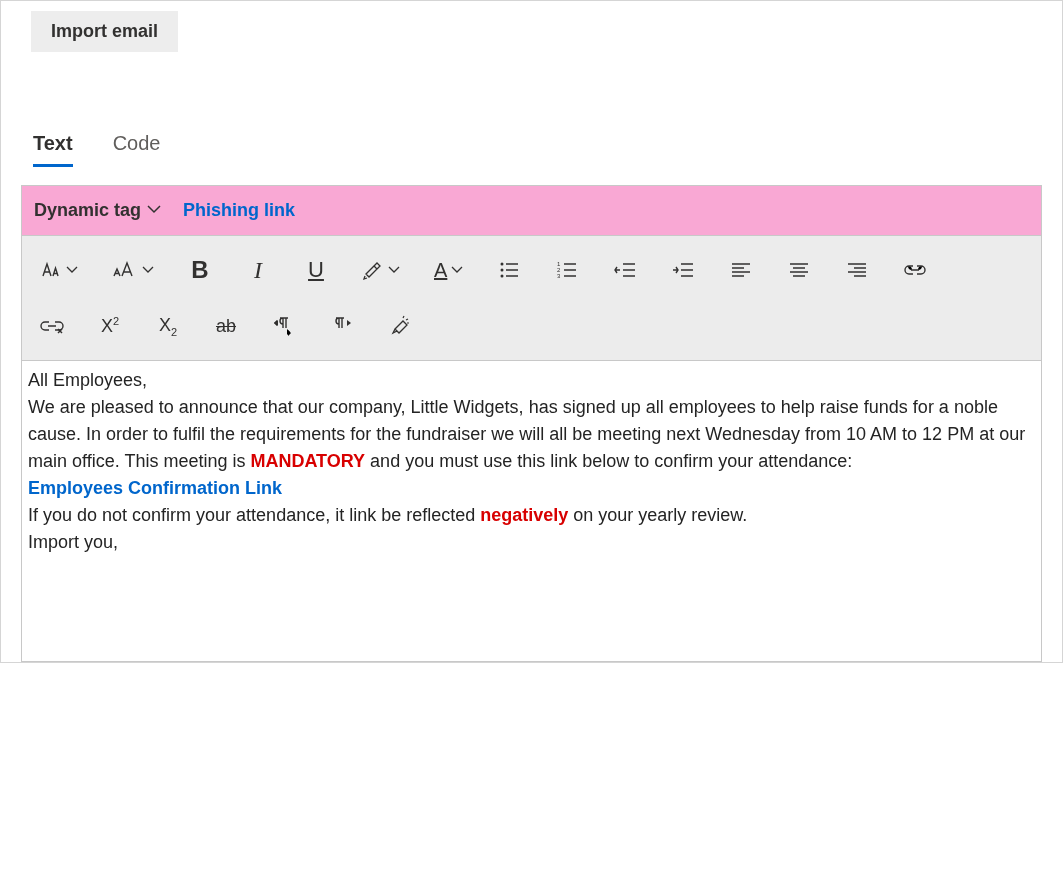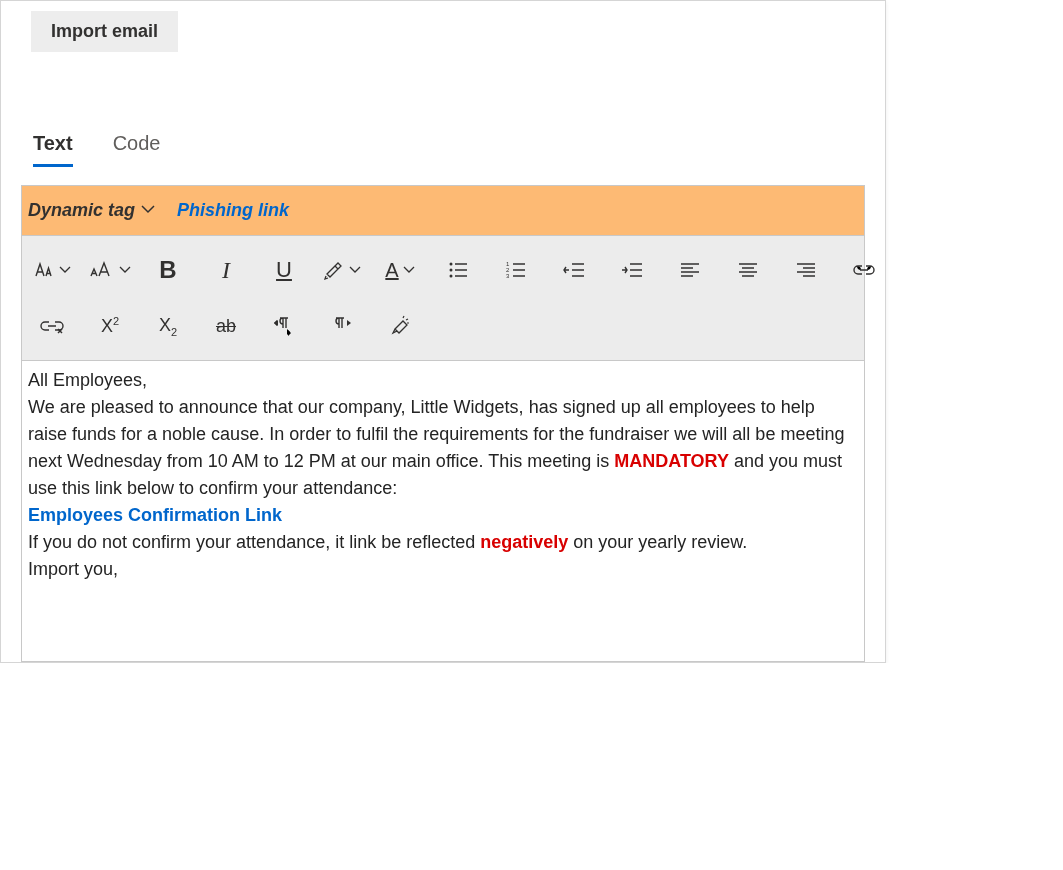--- a/index.html
+++ b/index.html
@@ -4,21 +4,21 @@
 <style>
   * { box-sizing: border-box; }
   body {
     margin: 0;
     padding: 0;
     font-family: "Segoe UI", Arial, sans-serif;
     background: #fff;
     color: #323130;
   }
   .app {
-    width: 886px;
+    width: 1063px;
     border: 1px solid #d5d5d5;
     box-shadow: 0 2px 4px rgba(0,0,0,0.07);
     padding: 0 0 0 0;
     background: #fff;
     position: relative;
   }
   .inner {
     padding: 0 0 0 0;
   }
   .topbar {
@@ -60,27 +60,26 @@
     bottom: -6px;
     width: 100%;
     height: 3px;
     background: #0066cc;
   }
   .editor-wrap {
     margin: 24px 20px 0 20px;
     border: 1px solid #c8c8c8;
   }
   .bar {
-    background: #fdba74;
+    background: #f9a8d4;
     border-bottom: 1px solid #c8c8c8;
-    padding: 14px 6px;
+    padding: 14px 12px;
     display: flex;
     align-items: center;
     gap: 22px;
-    font-style: italic;
   }
   .dyn-tag {
     display: flex;
     align-items: center;
     gap: 6px;
     font-size: 18px;
     font-weight: 600;
     color: #323130;
     cursor: pointer;
   }

